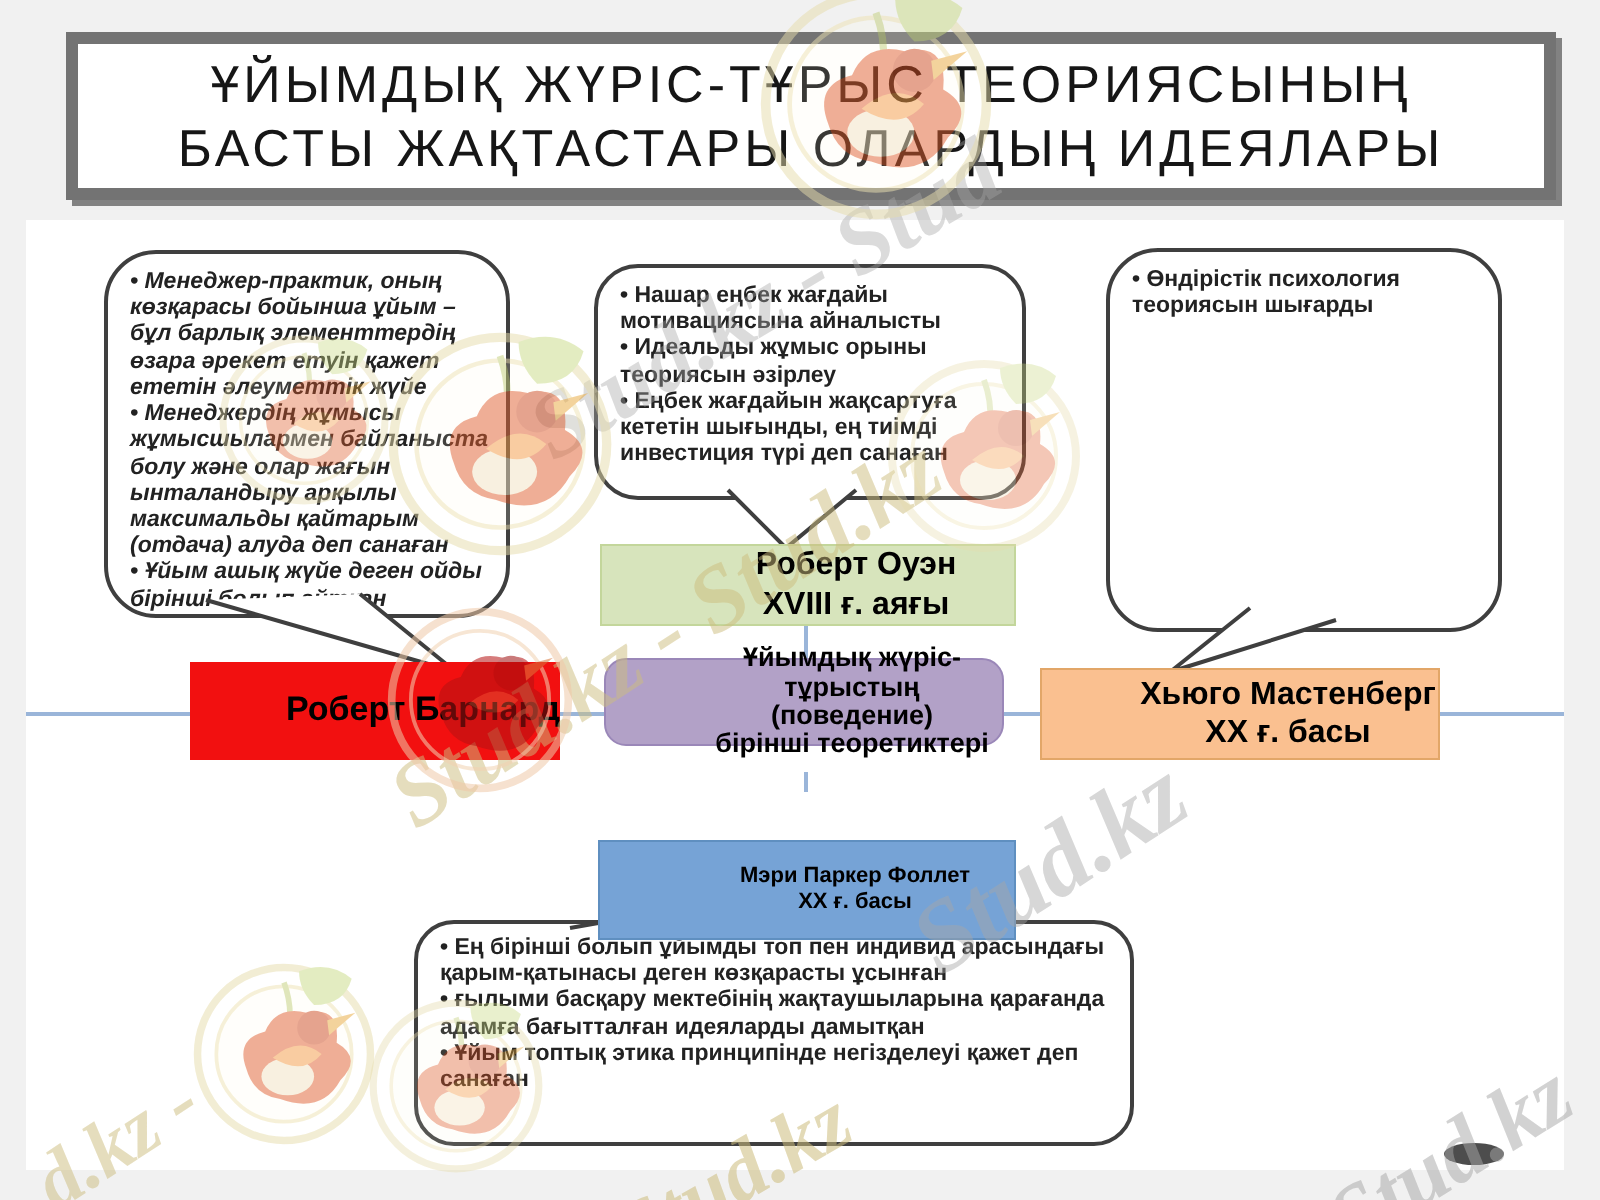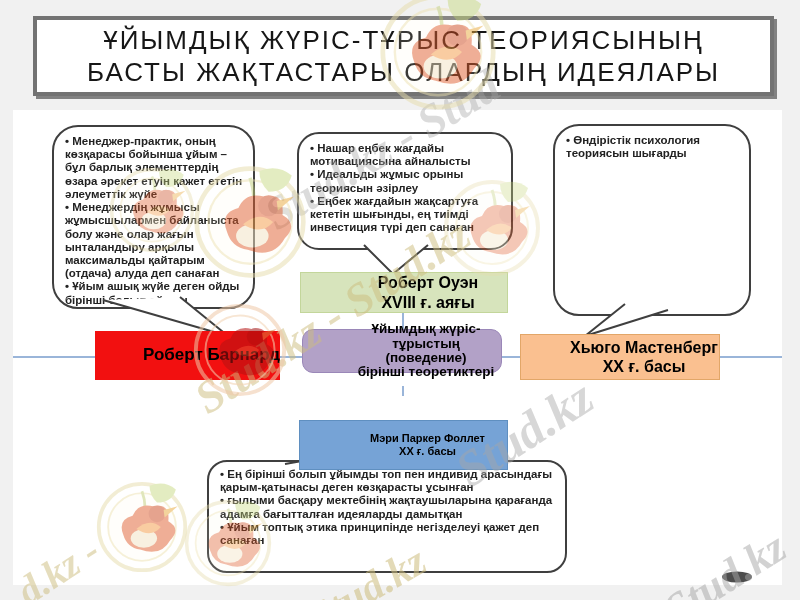--- a/index.html
+++ b/index.html
@@ -1,20 +1,20 @@
 <!DOCTYPE html>
 <html><head>
 <meta charset="utf-8">
 <style>
   html,body{margin:0;padding:0;background:#e8e8e8;}
   .stage{position:relative;width:800px;height:600px;background:#f1f1f1;overflow:hidden;
          font-family:"Liberation Sans",sans-serif;}
   .slide{position:absolute;left:13px;top:110px;width:769px;height:475px;background:#ffffff;}
   .titlebox{position:absolute;left:33px;top:16px;width:733px;height:72px;background:#fff;
-            border:4px solid #737373;box-shadow:3px 3px 0 rgba(70,70,70,.65);
+            border:6px solid #737373;box-shadow:3px 3px 0 rgba(70,70,70,.65);
             display:flex;flex-direction:column;justify-content:center;align-items:center;z-index:4;}
   .titleline{font-size:26px;letter-spacing:2px;color:#161616;line-height:1.25;white-space:nowrap;}
   .bubble{position:absolute;background:#fff;border:2px solid #3f3f3f;box-sizing:border-box;
           color:#222;font-size:11.5px;font-weight:bold;line-height:1.15;z-index:2;
           padding:8px 7px 6px 11px;}
   .bl{margin:0;}
   .overlay-svg{position:absolute;left:0;top:0;z-index:3;pointer-events:none;}
   .boxnode{position:absolute;box-sizing:border-box;display:flex;flex-direction:column;
            justify-content:center;text-align:center;color:#000;
            font-weight:bold;z-index:4;line-height:1.2;padding-left:48px;}
@@ -27,21 +27,21 @@
 
 <div class="stage">
 
   <div class="slide"></div>
 
   <div class="titlebox">
     <div class="titleline">ҰЙЫМДЫҚ ЖҮРІС-ТҰРЫС ТЕОРИЯСЫНЫҢ</div>
     <div class="titleline">БАСТЫ ЖАҚТАСТАРЫ ОЛАРДЫҢ ИДЕЯЛАРЫ</div>
   </div>
 
-  <div class="bubble" style="left:52px;top:125px;width:203px;height:184px;border-radius:26px;">
+  <div class="bubble" style="left:52px;top:125px;width:203px;height:184px;border-radius:26px;font-style:italic;">
     <div>
         <div class="bl">• Менеджер-практик, оның көзқарасы бойынша ұйым – бұл барлық элементтердің өзара әрекет етуін қажет ететін әлеуметтік жүйе</div>
         <div class="bl">• Менеджердің жұмысы жұмысшылармен байланыста болу және олар жағын ынталандыру арқылы максимальды қайтарым (отдача) алуда деп санаған</div>
         <div class="bl">• Ұйым ашық жүйе деген ойды бірінші болып айтқан</div>
       </div>
   </div>
 
   <div class="bubble" style="left:297px;top:132px;width:216px;height:118px;border-radius:22px;">
     <div>
         <div class="bl">• Нашар еңбек жағдайы мотивациясына айналысты</div>

